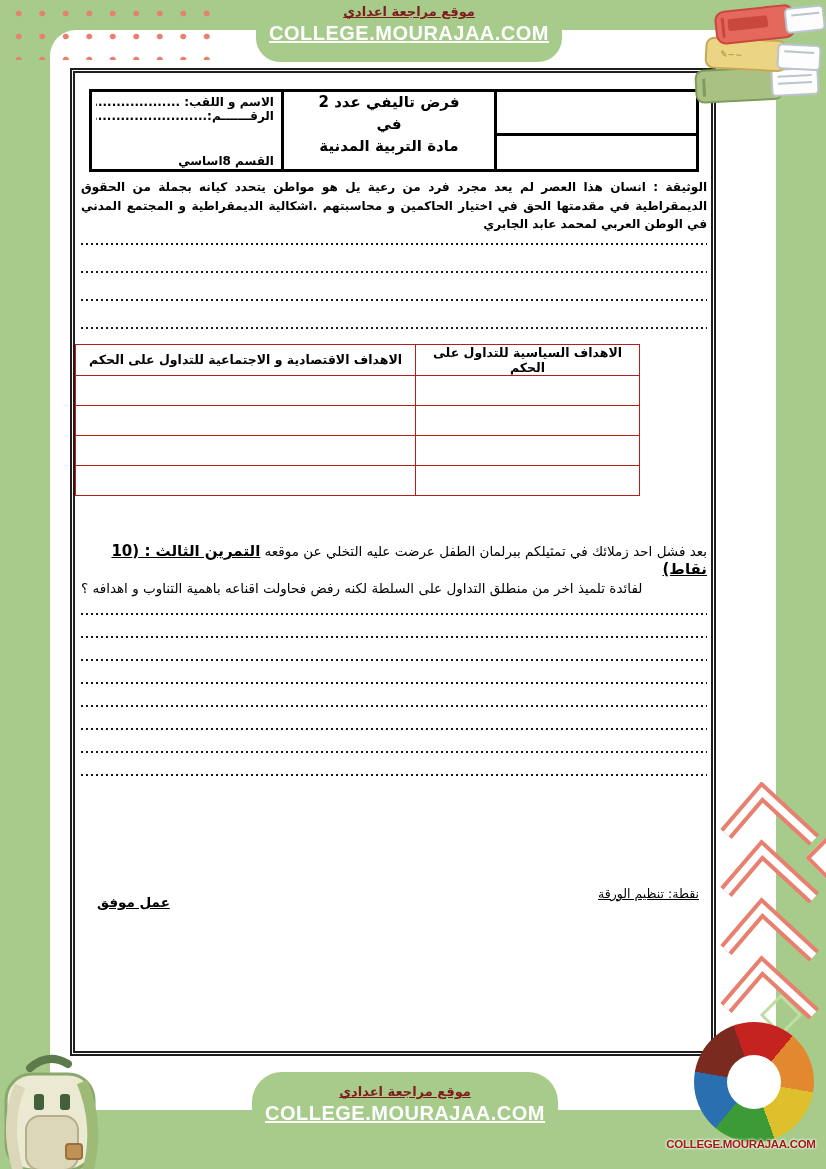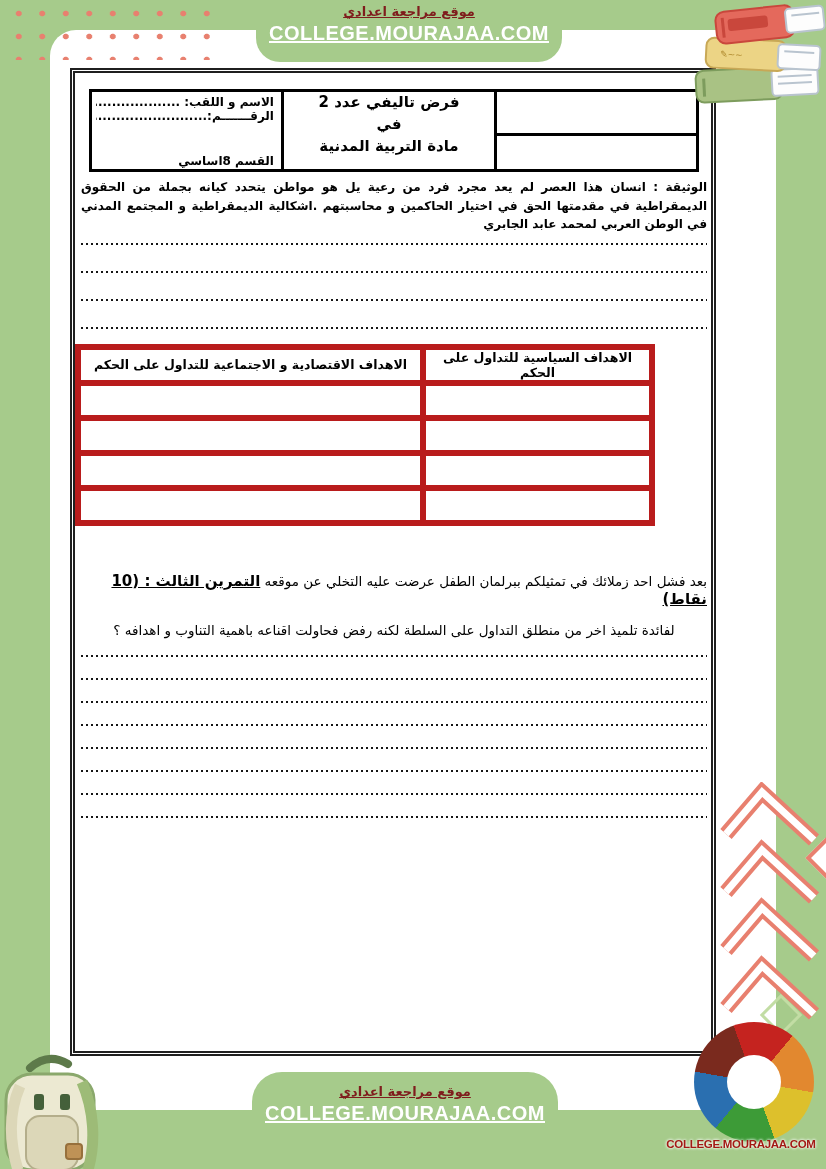--- a/index.html
+++ b/index.html
@@ -74,28 +74,28 @@
   }
   .g1 .dotline{height:28px;}
   .g1 .dotline:first-child{height:11px;}
   .g2 .dotline{height:23px;}
   .g2 .dotline:first-child{height:19px;}
   
   .ex2-table{
     direction:rtl;border-collapse:collapse;margin:15px 45px 0 0;
     table-layout:fixed;
   }
-  .ex2-table th,.ex2-table td{border:6px solid #b91c1c;}
+  .ex2-table th,.ex2-table td{border:1px solid #b91c1c;}
   .ex2-table th{font-weight:bold;font-size:12.5px;height:27px;text-align:center;padding:0 4px;}
   .ex2-table td{height:27px;}
   .col-political{width:215px;border-radius:14px;}
   .col-economic{width:331px;}
   
   .ex3-block{margin-top:46px;}
-  .ex3-l2{text-align:center;margin-top:14px;}
+  .ex3-l2{text-align:left;margin-top:2px;}
   
   .paper-footer{
     direction:rtl;display:flex;justify-content:space-between;align-items:flex-start;
     margin:110px 12px 0 22px;font-size:12.5px;color:#000;
   }
   .note-org{text-decoration:underline;}
   .good-luck{font-weight:bold;font-size:13.5px;text-decoration:underline;margin-top:8px;}
   
   .books{position:absolute;left:694px;top:2px;z-index:5;}
   .chevrons{position:absolute;left:718px;top:782px;z-index:4;}
@@ -232,20 +232,24 @@
       <div class="dotline"></div>
       <div class="dotline"></div>
       <div class="dotline"></div>
       <div class="dotline"></div>
       <div class="dotline"></div>
       <div class="dotline"></div>
       <div class="dotline"></div>
       <div class="dotline"></div>
     </div>
 
+  <div class="paper-footer">
+    <span class="note-org">نقطة: تنظيم الورقة</span>
+    <span class="good-luck">عمل موفق</span>
+  </div>
 
 </div>
 
 <svg class="chevrons" width="106" height="240" viewBox="0 0 106 240">
   <g>
     <path d="M8 52 L44 10 L96 58" fill="none" stroke="#e8806f" stroke-width="15"></path>
     <path d="M8 52 L44 10 L96 58" fill="none" stroke="#ffffff" stroke-width="7"></path>
   </g>
   <g transform="translate(0,58)">
     <path d="M8 52 L44 10 L96 58" fill="none" stroke="#e8806f" stroke-width="15"></path>

